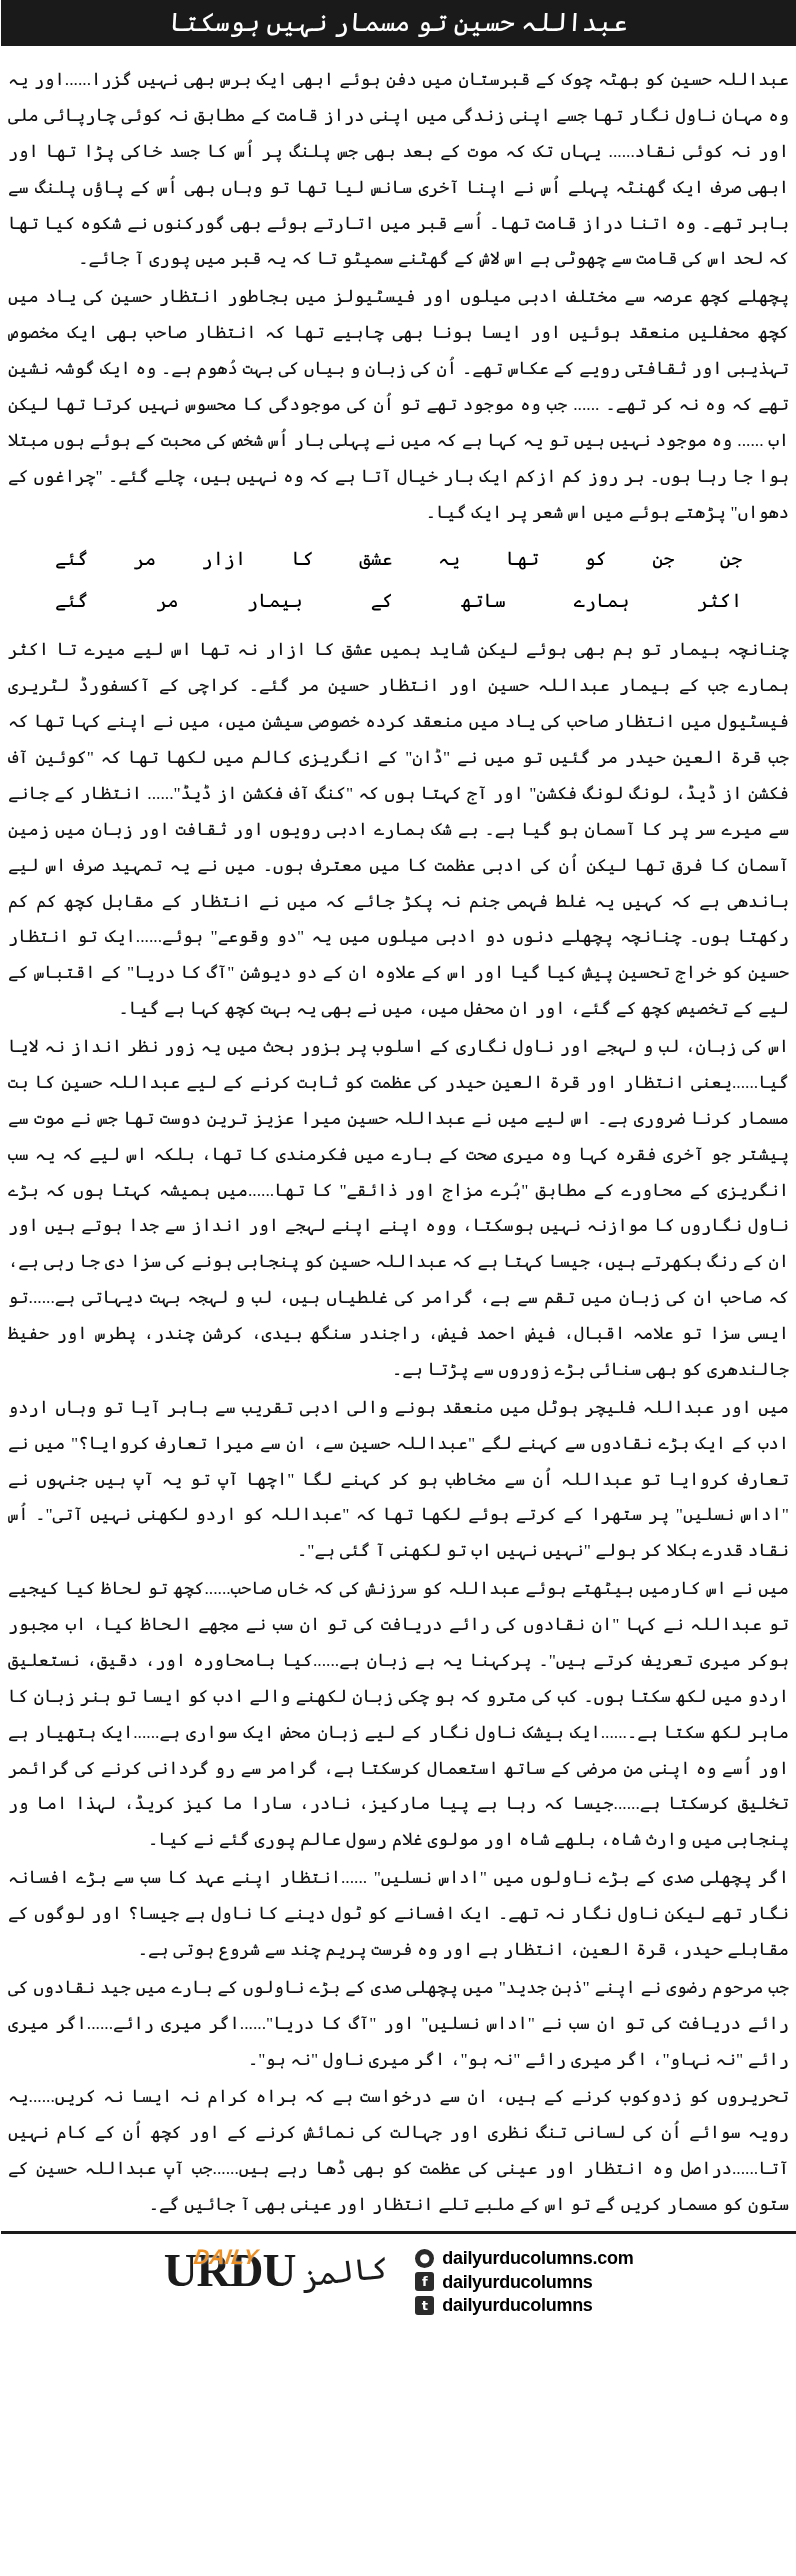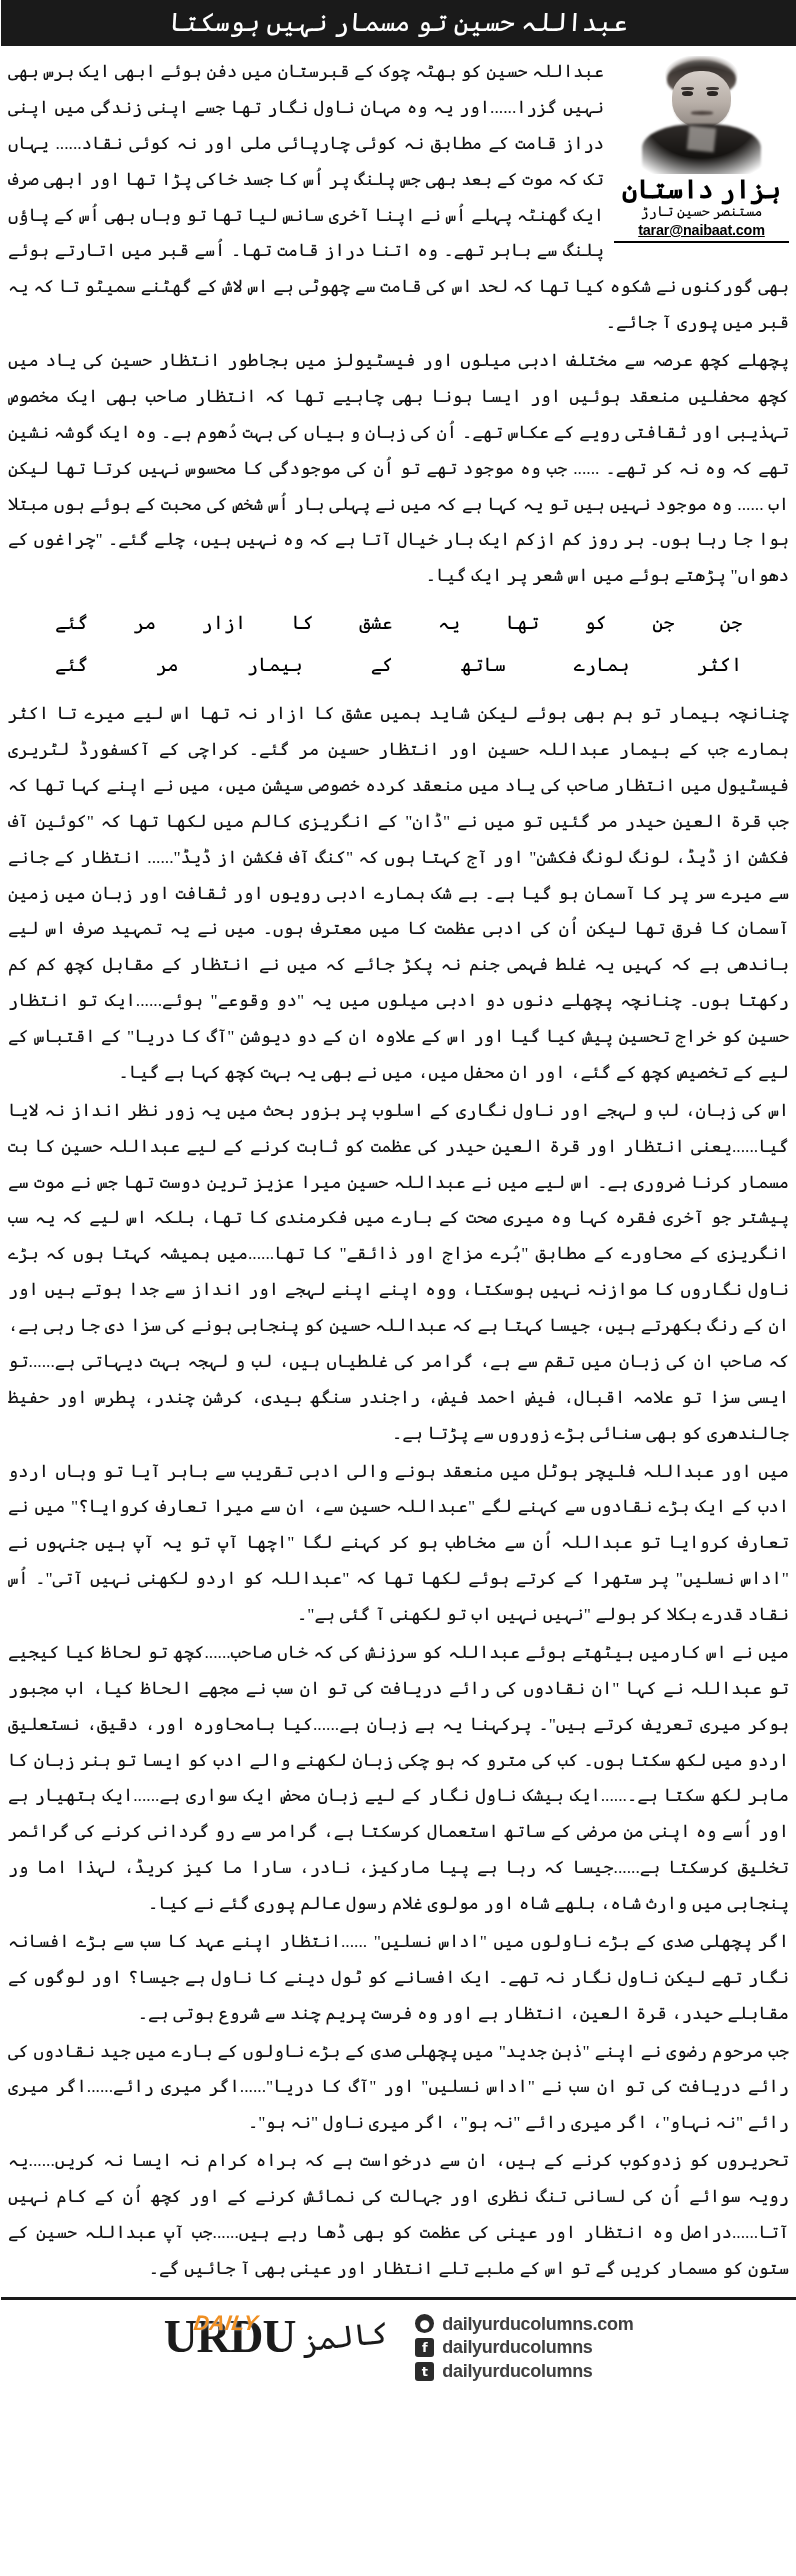--- a/index.html
+++ b/index.html
@@ -180,21 +180,21 @@
     font-size: 17.5px;
     line-height: 2.05;
     color: #111;
     word-spacing: 0.4px;
   }
   .article p {
     margin: 0 0 2px 0;
     text-indent: 0;
   }
   .article p.first-par {
-    margin-top: 0;
+    margin-top: 8px;
   }
 
   
   .verse {
     direction: rtl;
     margin: 10px 0 12px 0;
     clear: none;
     font-size: 19px;
     line-height: 2.0;
     color: #000;
@@ -285,53 +285,37 @@
     font-size: 13px;
     font-weight: 700;
     line-height: 1;
     flex: 0 0 auto;
   }
   .social-icon.globe { border-radius: 50%; font-size: 12px; }
   .social-label {
     font-family: "Liberation Sans", "DejaVu Sans", sans-serif;
     font-size: 18px;
     font-weight: 700;
-    color: #404040;
+    color: #000000;
     letter-spacing: -0.3px;
     line-height: 1.15;
   }
   .clearfix::after { content: ""; display: block; clear: both; }
 </style>
 </head>
 <body>
 
 <div class="page">
 
   <div class="headline-bar">
     <div class="headline">عبداللہ حسین تو مسمار نہیں ہوسکتا</div>
   </div>
 
   <div class="content clearfix">
 
-    <div class="author-block">
-      <div class="author-photo">
-        <div class="ph-hair"></div>
-        <div class="ph-face"></div>
-        <div class="ph-brow-l"></div>
-        <div class="ph-brow-r"></div>
-        <div class="ph-eye-l"></div>
-        <div class="ph-eye-r"></div>
-        <div class="ph-mouth"></div>
-        <div class="ph-shoulders"></div>
-        <div class="ph-collar"></div>
-      </div>
-      <div class="column-name">ہزار داستان</div>
-      <div class="author-name">مستنصر حسین تارڑ</div>
-      <a class="author-email" href="#">tarar@naibaat.com</a>
-    </div>
 
     <div class="article">
       <p class="first-par">عبداللہ حسین کو بھٹہ چوک کے قبرستان میں دفن ہوئے ابھی ایک برس بھی نہیں گزرا......اور یہ وہ مہان ناول نگار تھا جسے اپنی زندگی میں اپنی دراز قامت کے مطابق نہ کوئی چارپائی ملی اور نہ کوئی نقاد...... یہاں تک کہ موت کے بعد بھی جس پلنگ پر اُس کا جسد خاکی پڑا تھا اور ابھی صرف ایک گھنٹہ پہلے اُس نے اپنا آخری سانس لیا تھا تو وہاں بھی اُس کے پاؤں پلنگ سے باہر تھے۔ وہ اتنا دراز قامت تھا۔ اُسے قبر میں اتارتے ہوئے بھی گورکنوں نے شکوہ کیا تھا کہ لحد اس کی قامت سے چھوٹی ہے اس لاش کے گھٹنے سمیٹو تا کہ یہ قبر میں پوری آ جائے۔</p>
       <p>پچھلے کچھ عرصہ سے مختلف ادبی میلوں اور فیسٹیولز میں بجاطور انتظار حسین کی یاد میں کچھ محفلیں منعقد ہوئیں اور ایسا ہونا بھی چاہیے تھا کہ انتظار صاحب بھی ایک مخصوص تہذیبی اور ثقافتی رویے کے عکاس تھے۔ اُن کی زبان و بیاں کی بہت دُھوم ہے۔ وہ ایک گوشہ نشین تھے کہ وہ نہ کر تھے۔ ...... جب وہ موجود تھے تو اُن کی موجودگی کا محسوس نہیں کرتا تھا لیکن اب ...... وہ موجود نہیں ہیں تو یہ کہا ہے کہ میں نے پہلی بار اُس شخص کی محبت کے ہوئے ہوں مبتلا ہوا جا رہا ہوں۔ ہر روز کم ازکم ایک بار خیال آتا ہے کہ وہ نہیں ہیں، چلے گئے۔ "چراغوں کے دھواں" پڑھتے ہوئے میں اس شعر پر ایک گیا۔</p>
 
       <div class="verse">
         <div class="misra">
           <span>جن</span>
           <span>جن</span>
           <span>کو</span>

